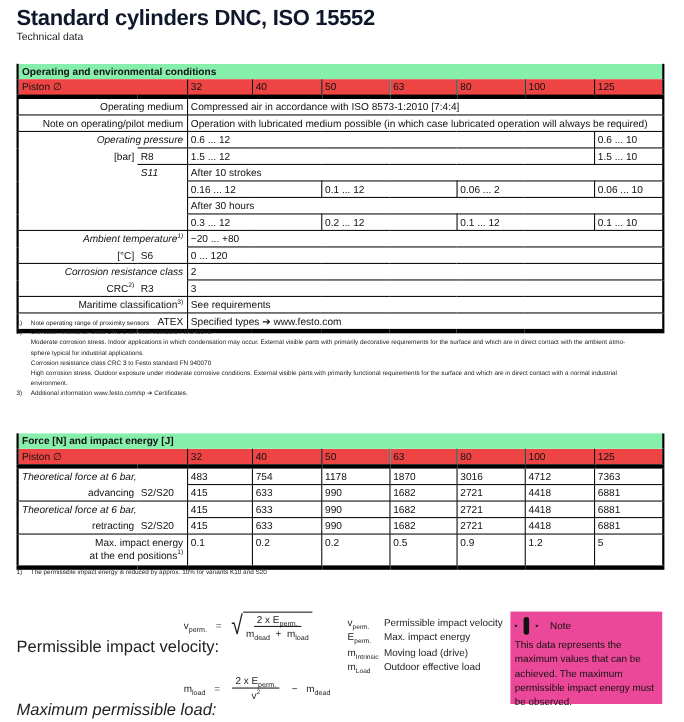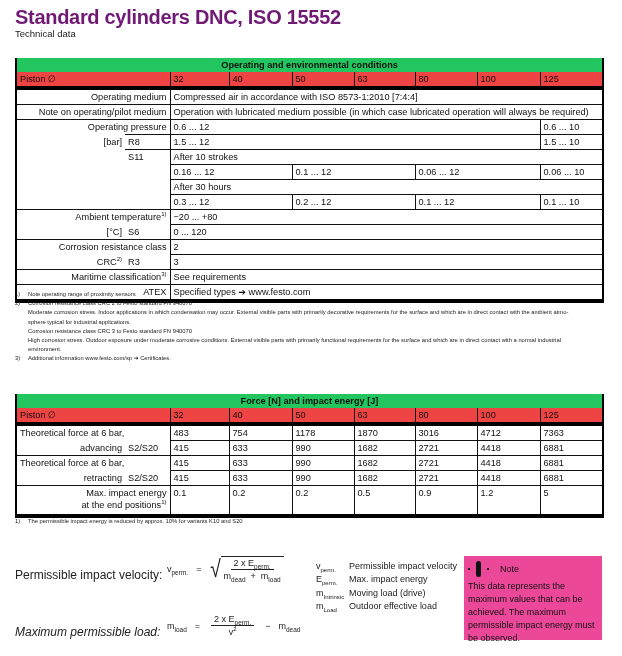--- a/index.html
+++ b/index.html
@@ -1,45 +1,45 @@
 <!DOCTYPE html>
 <html><head>
 <meta charset="utf-8">
 <style>
   * { box-sizing: border-box; margin: 0; padding: 0; }
   html, body { width: 622px; height: 656px; background: #ffffff; overflow: hidden; }
   body { font-family: "Liberation Sans", "DejaVu Sans", sans-serif; color: #111; position: relative; }
-  .title { position: absolute; left: 15px; top: 6px; font-size: 20px; font-weight: bold; letter-spacing: -0.3px; color: #701a75; }
+  .title { position: absolute; left: 15px; top: 6px; font-size: 20px; font-weight: bold; letter-spacing: -0.3px; color: #0f172a; }
   .subtitle { position: absolute; left: 15px; top: 28px; font-size: 9.5px; color: #222; }
 
   table.spec { position: absolute; left: 15px; border-collapse: collapse; width: 587px; font-size: 9.2px; table-layout: fixed; }
   table.spec td { border: 1px solid #111; padding: 1px 3px; height: 14px; line-height: 12px; vertical-align: top; white-space: nowrap; overflow: hidden; }
-  table.spec tr.sec td { background: #22c55e; font-weight: bold; border-left: 2px solid #000; border-right: 2px solid #000; border-top: none; border-bottom: none; text-align: center; }
+  table.spec tr.sec td { background: #86efac; font-weight: bold; border-left: 2px solid #000; border-right: 2px solid #000; border-top: none; border-bottom: none; }
   table.spec tr.hdr td { background: #ef4444; border-top: none; border-bottom: 4px solid #000; }
   table.spec tr.hdr td:first-child { border-left: 2px solid #000; }
   table.spec tr.hdr td:last-child { border-right: 2px solid #000; }
   table.spec td.l { border-left: 2px solid #000; text-align: right; }
   table.spec td.r { border-right: 2px solid #000; }
   table.spec tr.last td { border-bottom: 4px solid #000; }
   table.spec td.nb { border-top: none; border-bottom: none; }
   table.spec td.nbt { border-top: none; }
-  table.spec td.nbb { border-bottom: none; }
+  table.spec td.nbb { border-bottom: none; font-style: italic; }
   sup { font-size: 6px; vertical-align: super; line-height: 0; }
 
   #t1 { top: 58px; }
   #t2 { top: 394px; padding-left: 14px; }
 
   .fn { position: absolute; left: 15px; font-size: 5.8px; color: #222; line-height: 9.2px; }
   .fn .row { display: flex; }
   .fn .num { width: 13px; flex: none; }
   .fn .txt { white-space: nowrap; }
   #fn1 { top: 290px; }
   #fn2 { top: 517px; }
 
-  .formula-label { position: absolute; left: 15px; font-size: 12px; color: #222; }
+  .formula-label { position: absolute; left: 15px; font-size: 15px; color: #222; margin-top: 12px; }
   #fl1 { top: 568px; }
   #fl2 { top: 625px; font-style: italic; }
 
   .formula { position: absolute; font-size: 9px; color: #222; display: flex; align-items: center; }
   .formula sub { font-size: 6.5px; vertical-align: sub; line-height: 0; }
   #f1 { left: 167px; top: 556px; }
   #f2 { left: 167px; top: 614px; }
   .frac { display: inline-flex; flex-direction: column; align-items: center; margin: 0 3px; }
   .frac .num { padding: 0 3px 1px; border-bottom: 1px solid #222; }
   .frac .den { padding-top: 1px; }
@@ -113,21 +113,21 @@
   <tr>
     <td class="l nb" style="border-right:none"></td>
     <td class="nbb" style="border-left:none">S11</td>
     <td colspan="7" class="r">After 10 strokes</td>
   </tr>
   <tr>
     <td class="l nb" style="border-right:none"></td>
     <td class="nb" style="border-left:none"></td>
     <td colspan="2">0.16 ... 12</td>
     <td colspan="2">0.1 ... 12</td>
-    <td colspan="2">0.06 ... 12</td>
+    <td colspan="2">0.06 ... 2</td>
     <td class="r">0.06 ... 10</td>
   </tr>
   <tr>
     <td class="l nb" style="border-right:none"></td>
     <td class="nb" style="border-left:none"></td>
     <td colspan="7" class="r">After 30 hours</td>
   </tr>
   <tr>
     <td class="l nbt" style="border-right:none"></td>
     <td class="nbt" style="border-left:none"></td>

